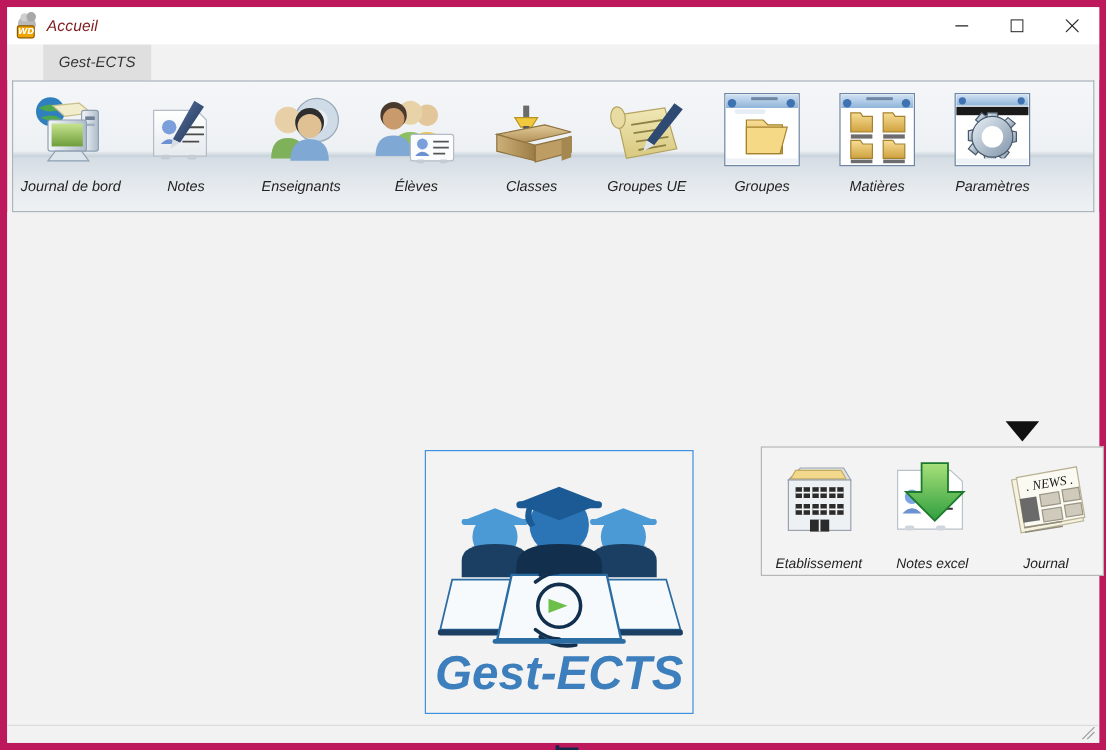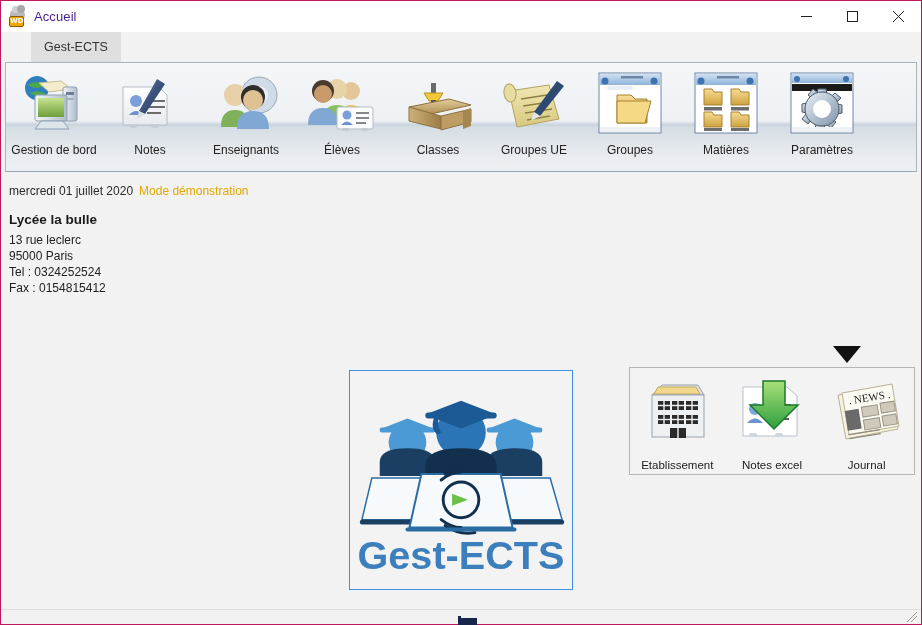--- a/index.html
+++ b/index.html
@@ -5,23 +5,23 @@
   html,body{margin:0;padding:0;}
   body{
     width:922px;height:625px;overflow:hidden;
     font-family:"Liberation Sans","DejaVu Sans",sans-serif;
     background:#f2f2f2;
     -webkit-font-smoothing:antialiased;
   }
   .window{
     position:absolute;left:0;top:0;width:922px;height:625px;
     background:#f2f2f2;
-    border:1px solid #be185d;
+    border:6px solid #be185d;
     box-sizing:border-box;
-    display:flex;flex-direction:column;
+    display:flex;flex-direction:column;font-style:italic;
   }
   
   .titlebar{
     height:31px;background:#ffffff;
     display:flex;align-items:center;
     flex:0 0 auto;position:relative;
   }
   .tb-icon{
     width:18px;height:18px;margin-left:8px;margin-right:7px;
     position:relative;flex:0 0 auto;
@@ -38,21 +38,21 @@
     content:"";position:absolute;left:7px;top:-4px;width:8px;height:8px;
     background:#a8a8a8;border-radius:50%;
   }
   .tb-icon .wd{
     position:absolute;left:0px;top:8px;width:13px;height:9px;
     background:#f0a500;border:1px solid #8a5a00;border-radius:2px;
     color:#ffffff;font-size:7px;line-height:8px;font-weight:bold;
     text-align:center;font-family:"DejaVu Sans",sans-serif;
   }
   .tb-title{
-    font-size:13px;color:#4c1d95;letter-spacing:.1px;
+    font-size:13px;color:#7f1d1d;letter-spacing:.1px;
   }
   .tb-controls{position:absolute;right:0;top:0;height:31px;display:flex;}
   .tb-btn{
     width:46px;height:31px;display:flex;align-items:center;justify-content:center;
     cursor:default;
   }
   .tb-btn svg{display:block;}
   
   .tabstrip{
     height:30px;background:#f2f2f2;flex:0 0 auto;
@@ -171,21 +171,21 @@
           <path d="M14 26 Q24 22 31 27 Q22 31 14 26Z" fill="#4ea64e"></path>
           <path d="M24 16 l22 -2 l10 8 l-22 3Z" fill="#f2edcc" stroke="#c9bf8a"></path>
           <rect x="48" y="20" width="14" height="34" rx="2" fill="url(#gry)" stroke="#8fa0b2"></rect>
           <rect x="51" y="25" width="8" height="3" fill="#6f8196"></rect>
           <rect x="51" y="31" width="8" height="2" fill="#9fb0c1"></rect>
           <rect x="20" y="28" width="32" height="26" rx="2" fill="url(#gry)" stroke="#8fa0b2"></rect>
           <rect x="23" y="31" width="26" height="19" fill="url(#scr)"></rect>
           <path d="M26 54 l22 0 l6 8 l-34 0Z" fill="#dce4ec" stroke="#8fa0b2"></path>
         </svg>
       </div>
-      <div class="rib-lbl">Gestion de bord</div>
+      <div class="rib-lbl">Journal de bord</div>
     </div>
 
     <div class="rib-item">
       <div class="rib-ico">
         <svg viewBox="0 0 78 72" width="78" height="72">
           <defs>
             <linearGradient id="cardg" x1="0" y1="0" x2="0" y2="1">
               <stop offset="0" stop-color="#ffffff"></stop>
                 <stop offset="1" stop-color="#e6eaee"></stop>
             </linearGradient>
@@ -378,32 +378,20 @@
         </svg>
       </div>
       <div class="rib-lbl">Paramètres</div>
     </div>
   </div>
 
   <div class="body">
 
     <div class="arrow-down"></div>
 
-    <div class="info">
-      <div class="line1">
-        <span>mercredi 01 juillet 2020</span><span class="demo">Mode démonstration</span>
-      </div>
-      <div class="school">Lycée la bulle</div>
-      <div class="addr">
-        <div>13 rue leclerc</div>
-        <div>95000 Paris</div>
-        <div>Tel : 0324252524</div>
-        <div>Fax : 0154815412</div>
-      </div>
-    </div>
 
     <div class="logocard">
       <svg viewBox="0 0 224 220" width="222" height="218">
 
         <g>
           <circle cx="58" cy="72" r="19" fill="#4b9ad6"></circle>
           <path d="M58 48 l-26 10 l26 10 l26 -10Z" fill="#4b9ad6"></path>
           <rect x="30" y="57" width="56" height="5" rx="2" fill="#4b9ad6"></rect>
           <path d="M30 92 q0 -14 28 -14 q28 0 28 14 v14 h-56Z" fill="#1b3f63"></path>
         </g>

